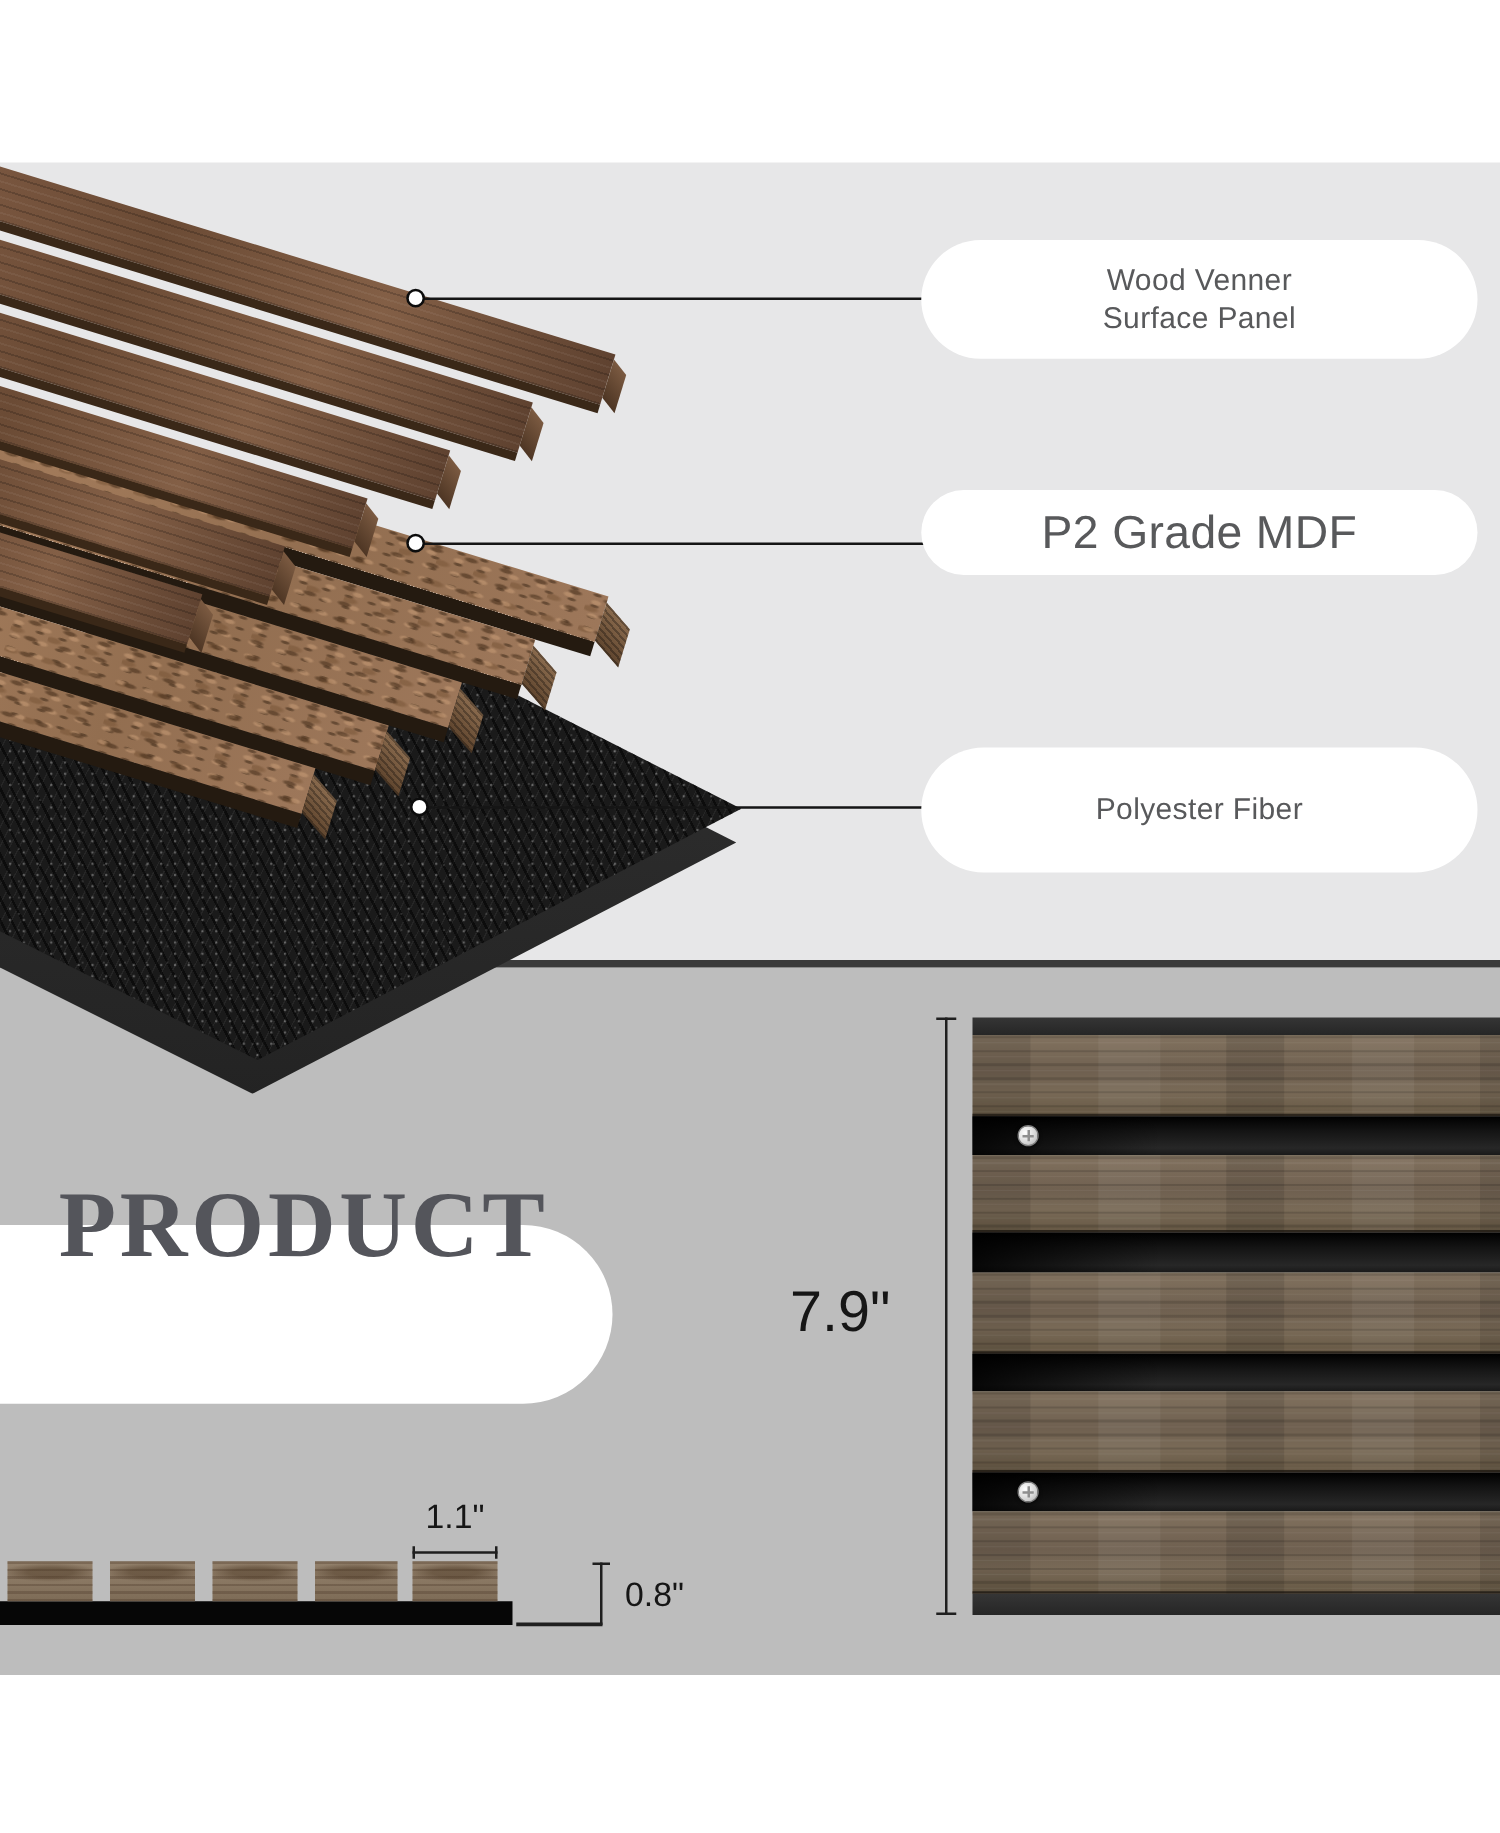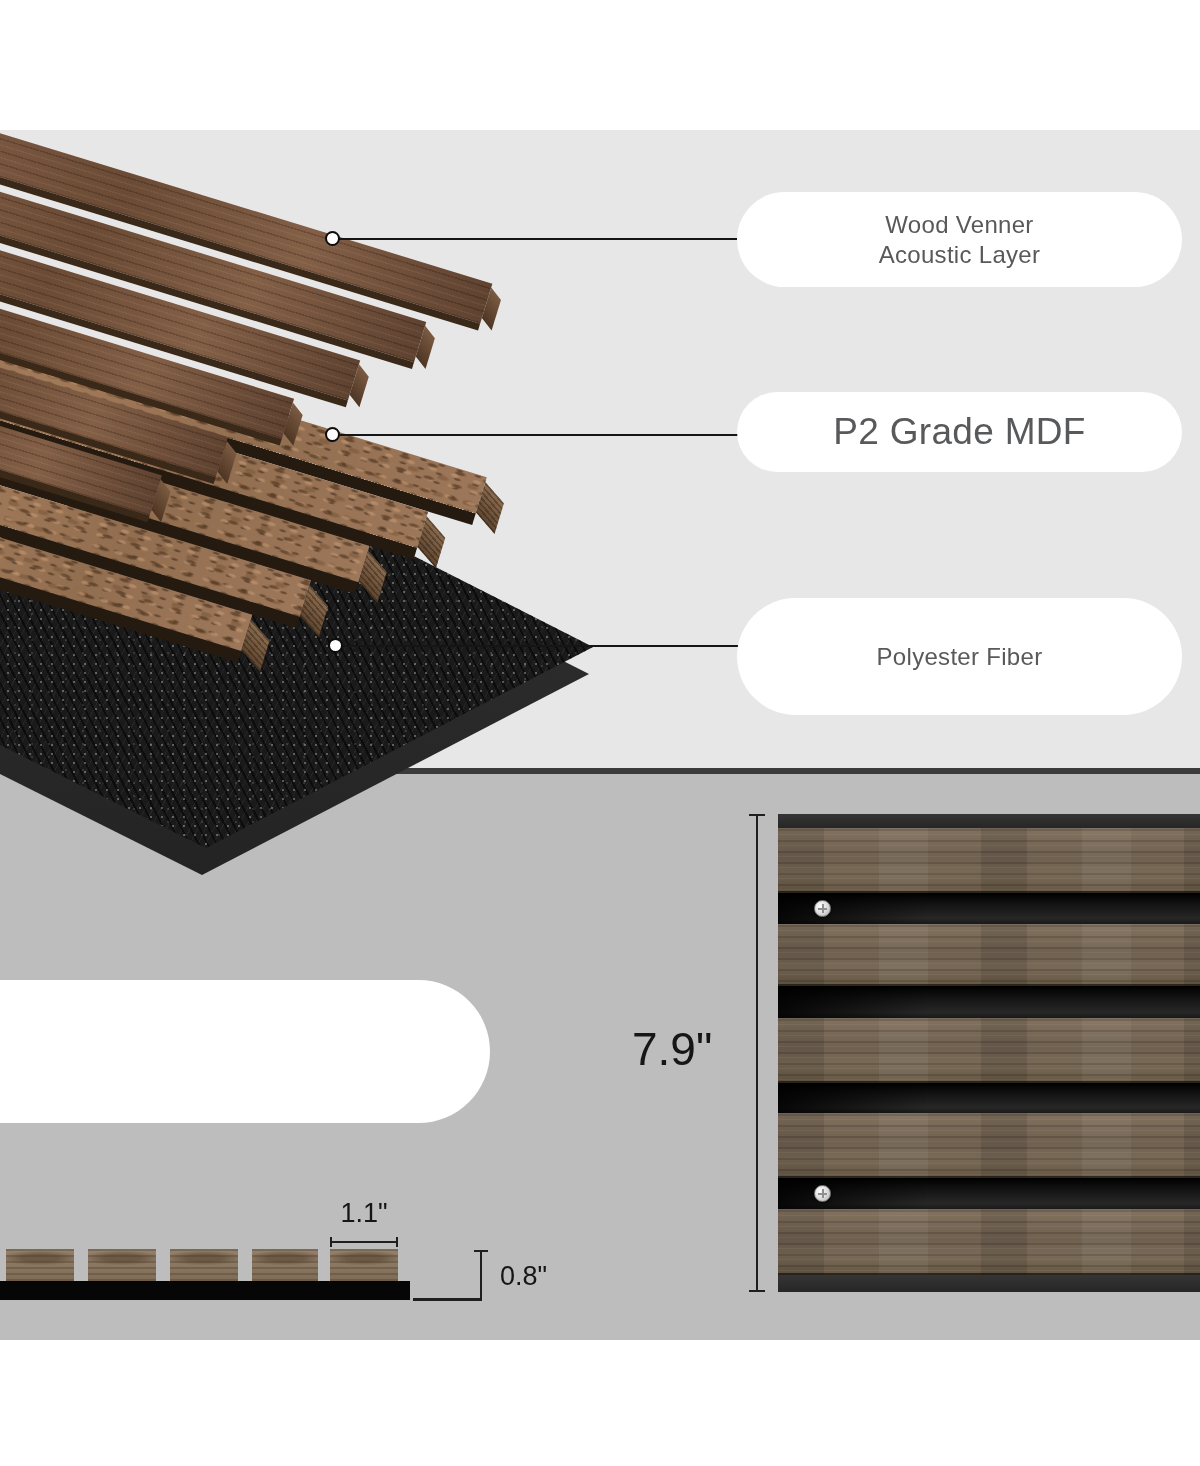--- a/index.html
+++ b/index.html
@@ -65,22 +65,22 @@
     background-size:11px 9px,17px 13px,auto,auto,auto;}
 
   
   .leader{position:absolute;height:2px;background:var(--leader);z-index:5;}
   .leader-dot{position:absolute;width:15px;height:15px;border-radius:50%;background:#fff;
     border:2.5px solid #0c0c0c;box-sizing:border-box;z-index:6;}
   .pill{position:absolute;left:737px;width:445px;background:var(--pill_bg);border-radius:60px;
     display:flex;flex-direction:column;align-items:center;justify-content:center;z-index:6;
     color:var(--pill_text);font-size:24px;line-height:1.22;letter-spacing:.3px;text-align:center;}
   .pill-1{top:192px;height:95px;}
-  .pill-2{top:392px;height:80px;font-size:37px;}
-  .pill-3{top:598px;height:117px;}
+  .pill-2{top:392px;height:68px;font-size:37px;}
+  .pill-3{top:598px;height:100px;}
   .pill span{display:block;}
 
   
   .title-pill{position:absolute;left:-70px;top:980px;width:560px;height:143px;border-radius:72px;
     background:var(--pill_bg);z-index:2;}
   .title-text{position:absolute;left:47px;top:941px;z-index:3;margin:0;
     font-family:"Liberation Serif","DejaVu Serif",serif;font-weight:bold;
     font-size:75px;line-height:79px;letter-spacing:3px;color:var(--title_text);}
   .title-text span{display:block;}
 
@@ -164,32 +164,33 @@
 
   <div class="leader" style="left:333px;top:238px;width:412px;"></div>
   <div class="leader" style="left:333px;top:434px;width:412px;"></div>
   <div class="leader" style="left:336px;top:645px;width:409px;"></div>
   <div class="leader-dot" style="left:325px;top:231px;"></div>
   <div class="leader-dot" style="left:325px;top:427px;"></div>
   <div class="leader-dot" style="left:328px;top:638px;"></div>
 
   <div class="pill pill-1">
     <span>Wood Venner</span>
-    <span>Acoustic Layer</span>
+    <span>Surface Panel</span>
   </div>
   <div class="pill pill-2">
     <span>P2 Grade MDF</span>
     <span></span>
   </div>
   <div class="pill pill-3">
     <span>Polyester Fiber</span>
   </div>
 
   <div class="title-pill"></div>
   <h1 class="title-text">
+    <span>PRODUCT</span>
   </h1>
 
   <div class="panel">
     <div class="p-edge" style="height:14px;"></div>
     <div class="p-slat" style="height:65px;"></div>
     <div class="p-gap" style="height:31px;">
       <span class="screw"></span>
     </div>
     <div class="p-slat" style="height:62px;"></div>
     <div class="p-gap" style="height:32px;"></div>

